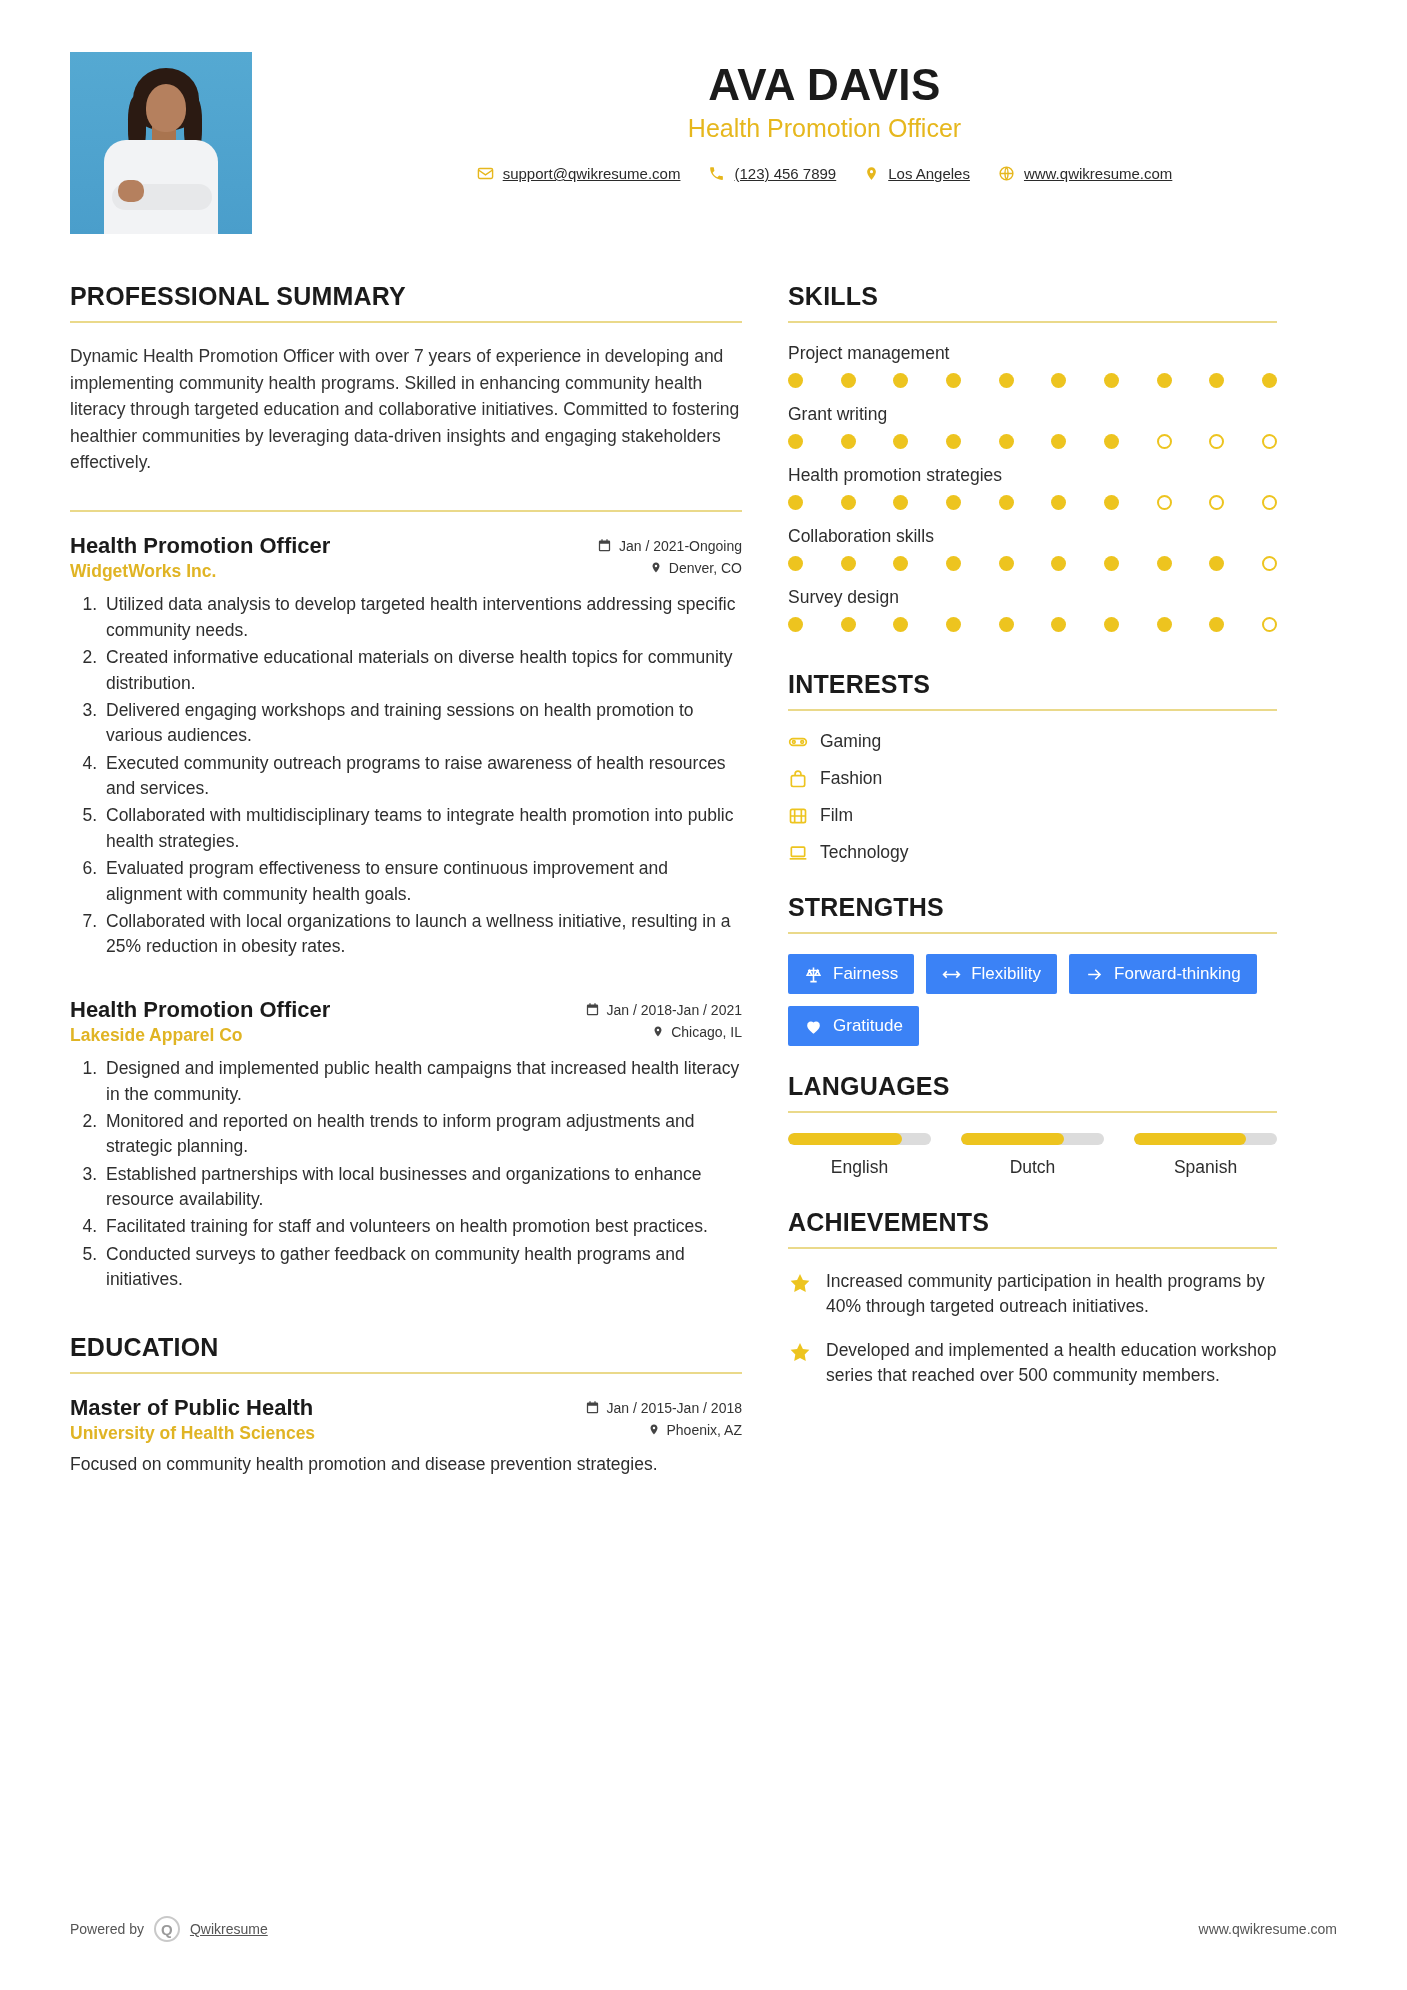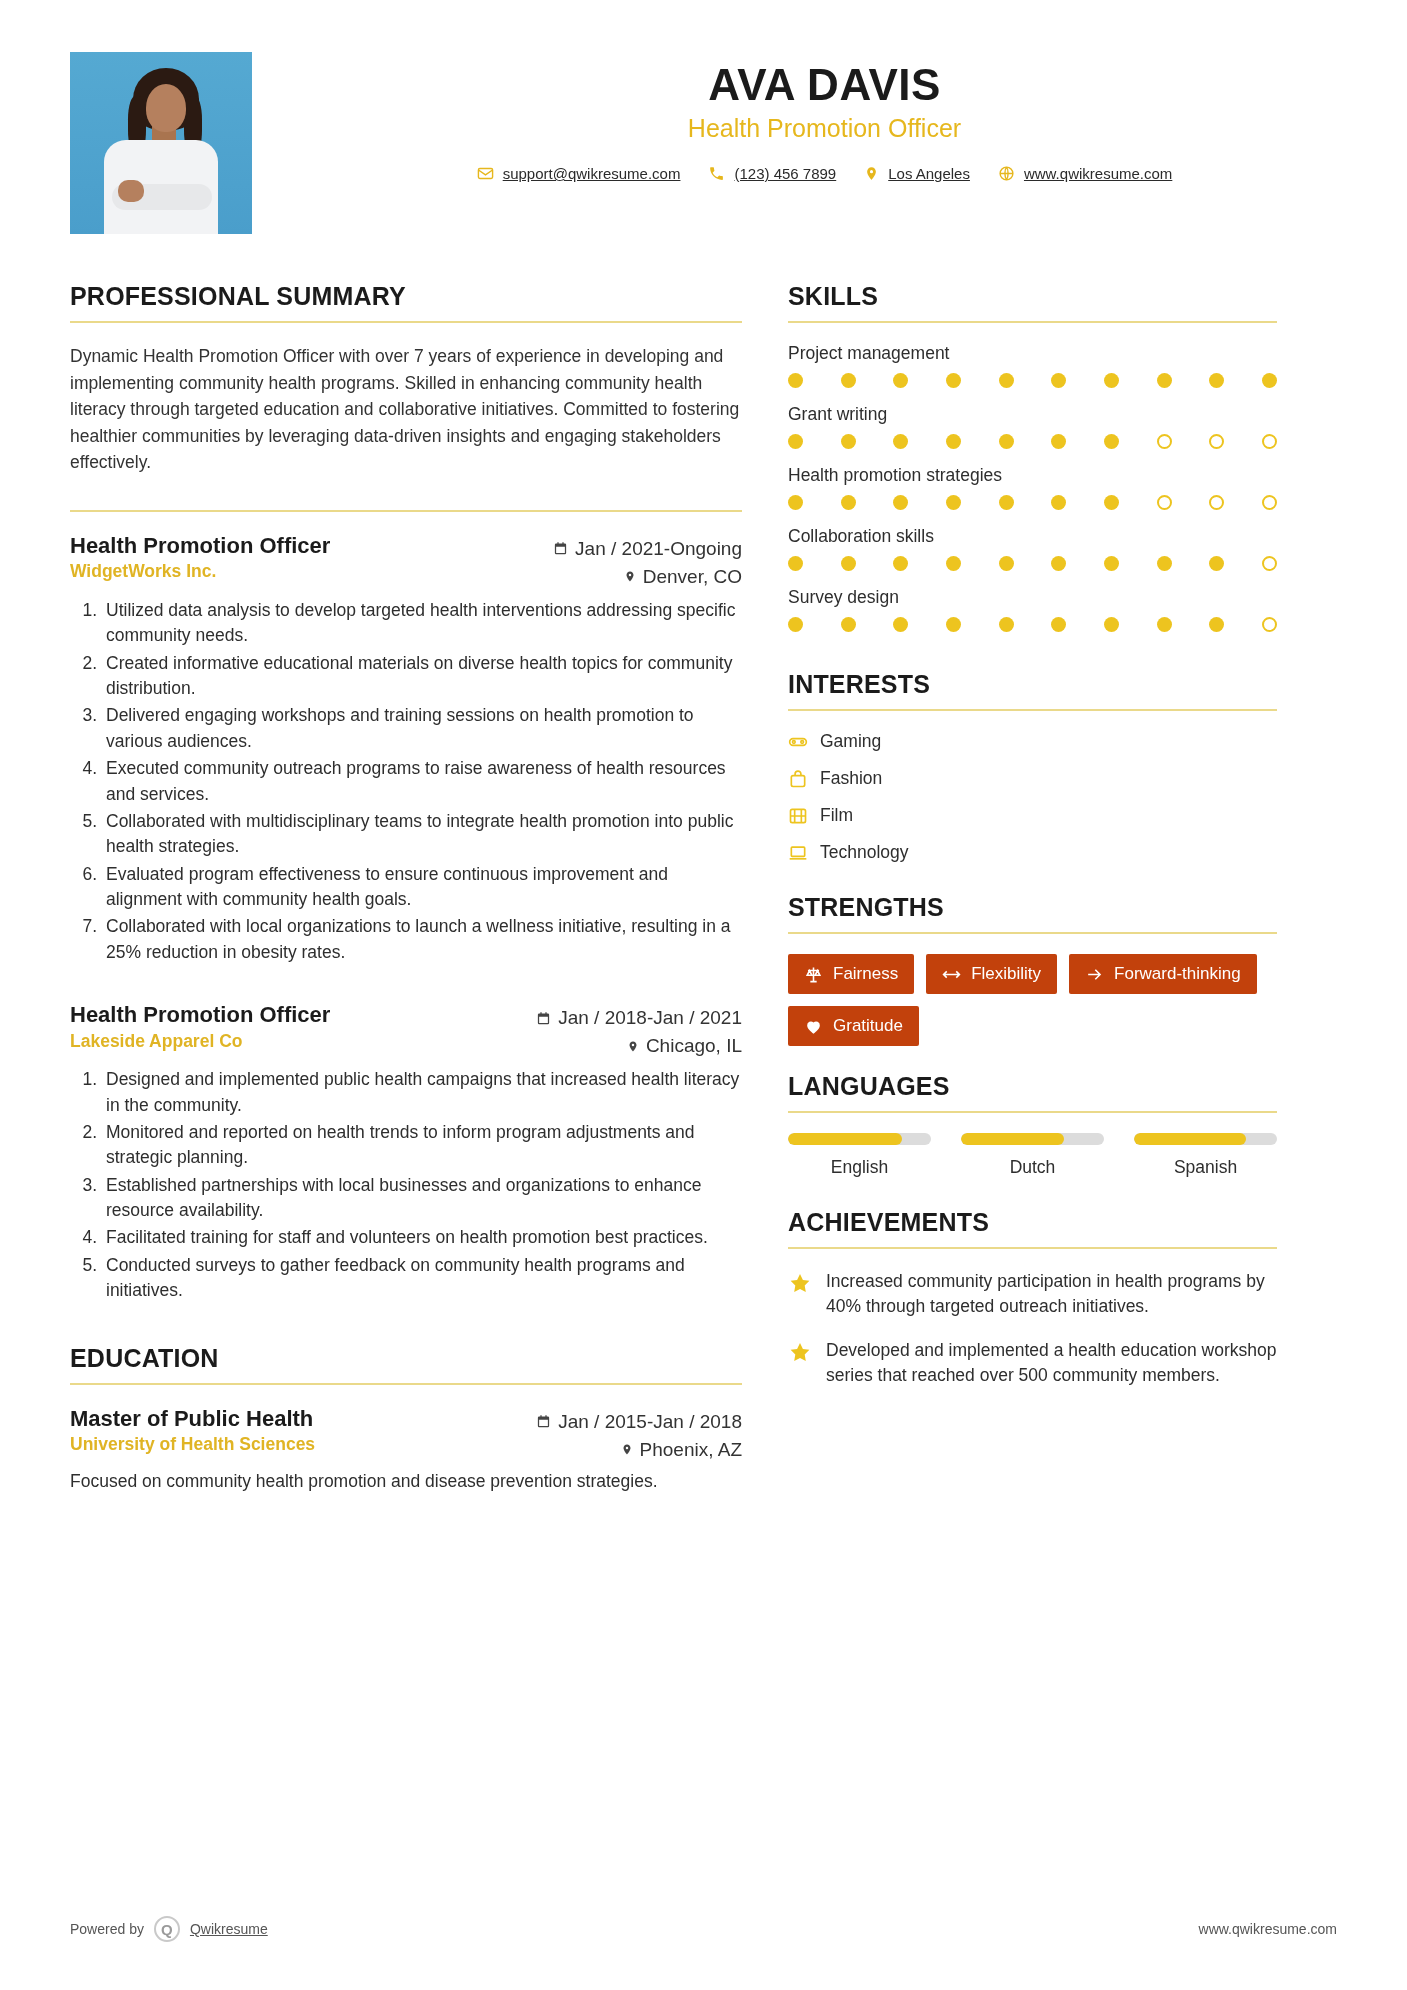--- a/index.html
+++ b/index.html
@@ -119,21 +119,21 @@
     line-height: 1.52;
     color: #333;
     margin: 0;
   }
 
   
   .job { margin-bottom: 6px; }
   .job-head { display: flex; justify-content: space-between; align-items: flex-start; }
   .job-title { font-size: 22px; font-weight: bold; color: #1b1b1b; line-height: 1.25; }
   .job-company { font-size: 17.5px; color: #e0b424; margin-top: 2px; font-weight: bold; }
-  .job-meta { text-align: center; font-size: 19px; color: #333; padding-top: 6px; white-space: nowrap; }
+  .job-meta { text-align: center; font-size: 14px; color: #333; padding-top: 6px; white-space: nowrap; }
   .job-meta .line { display: flex; align-items: center; justify-content: flex-end; gap: 7px; }
   .job-meta .line + .line { margin-top: 6px; }
   .job-meta .mi { color: #444; display: inline-flex; }
   ol.bullets {
     margin: 10px 0 0 0;
     padding-left: 32px;
     font-size: 17.5px;
     line-height: 1.45;
     color: #2e2e2e;
   }
@@ -158,21 +158,21 @@
     width: 50%;
     display: flex; align-items: center; gap: 12px;
     font-size: 17.5px; color: #2e2e2e;
     margin-bottom: 16px;
   }
   .interest .ii { color: #edc41f; display: inline-flex; }
 
   
   .strengths { display: flex; flex-wrap: wrap; gap: 12px; }
   .strength {
-    background: #c2410c;
+    background: #3b82f6;
     color: #fff;
     font-size: 17px;
     padding: 10px 16px;
     display: flex; align-items: center; gap: 10px;
     border-radius: 2px;
   }
   .strength .si { display: inline-flex; }
 
   
   .langs { display: flex; gap: 30px; margin-top: 10px; }

